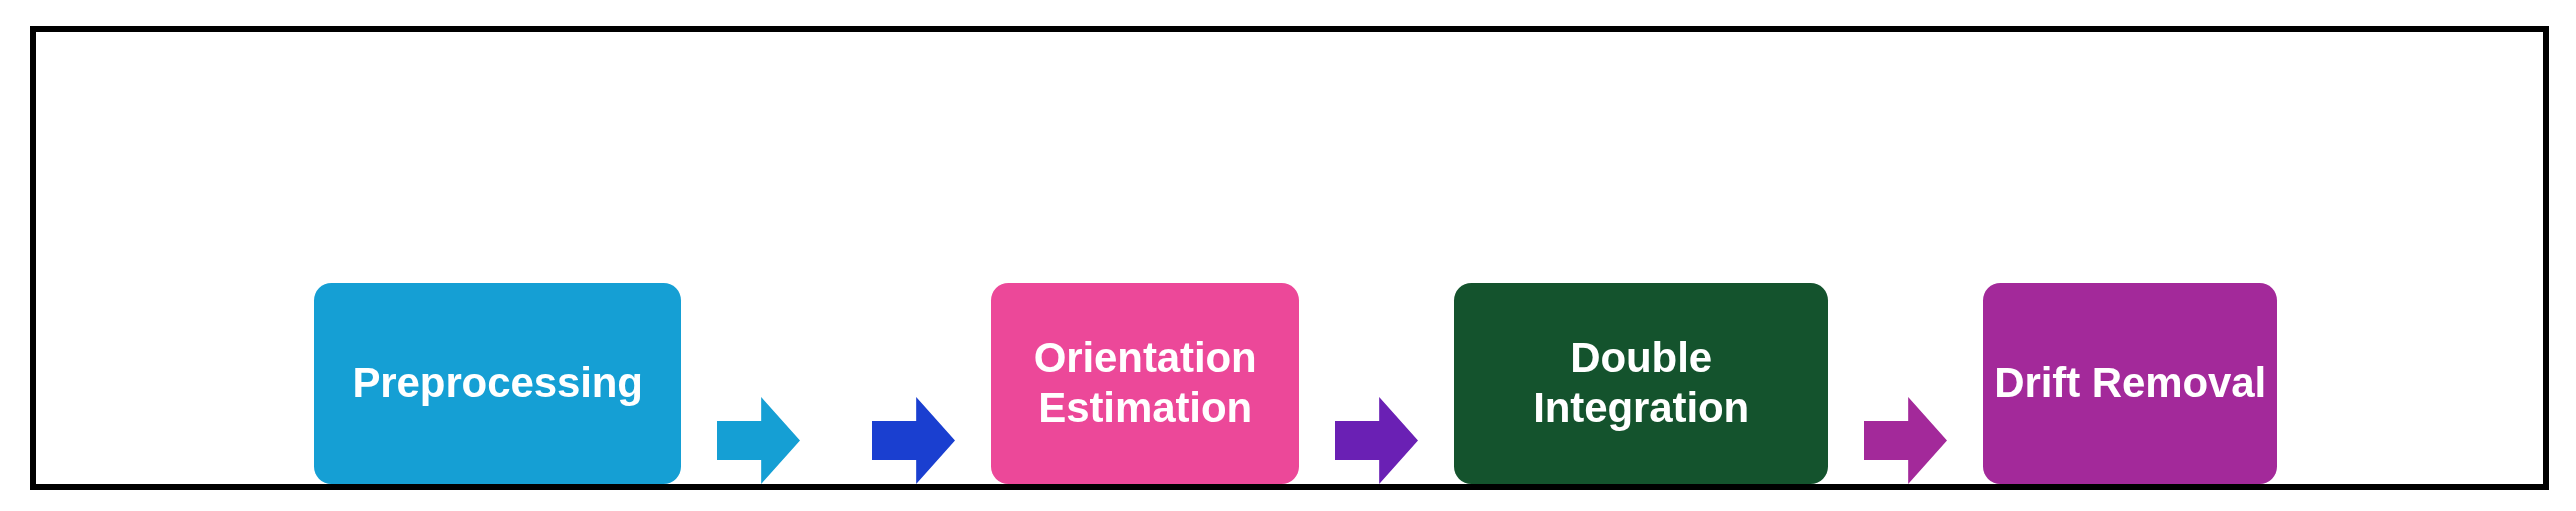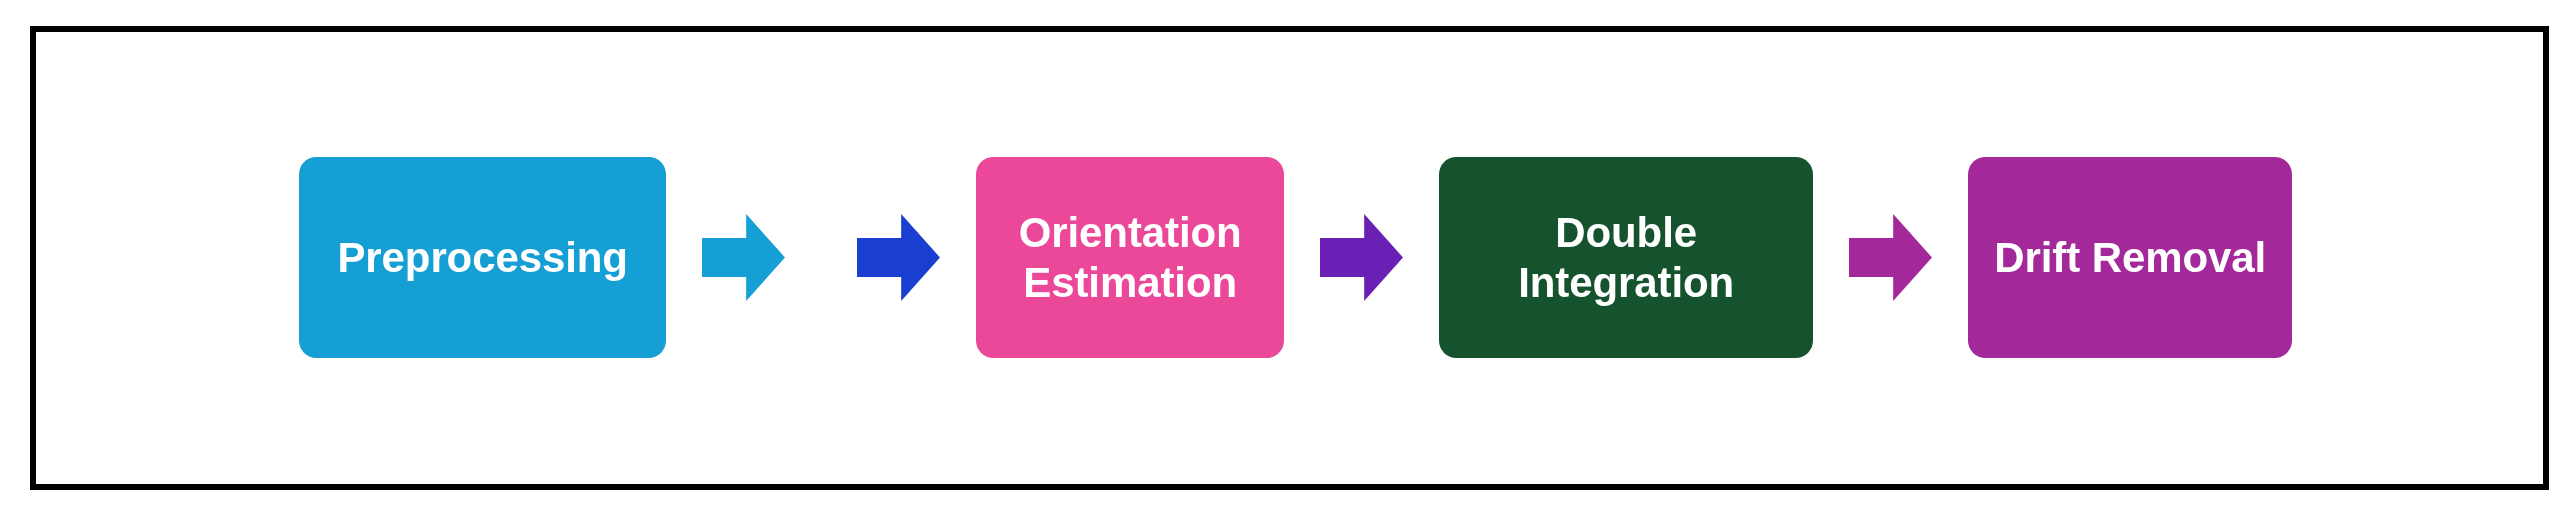--- a/index.html
+++ b/index.html
@@ -31,21 +31,21 @@
   }
   
   #flow {
     position: absolute;
     left: 0;
     top: 0;
     width: 100%;
     height: 100%;
     display: flex;
     flex-direction: row;
-    align-items: center;
+    align-items: flex-end;
     justify-content: center;
   }
   .stage-box {
     box-sizing: border-box;
     border-radius: 17.4px;
     display: flex;
     align-items: center;
     justify-content: center;
     text-align: center;
     color: #ffffff;
@@ -122,21 +122,21 @@
       </div>
 
       <div class="gap"></div>
 
       <svg class="arrow" id="arrow-4" viewBox="0 0 124 130">
         <polygon points="0,36 66,36 66,0 124,65 66,130 66,94 0,94" fill="#A3299A"></polygon>
       </svg>
 
       <div class="gap"></div>
 
-      <div class="stage-box" id="stage-5" style="background: rgb(163, 41, 154); width: 324px; text-align: center;">
+      <div class="stage-box" id="stage-5" style="background: rgb(163, 41, 154); width: 294px; text-align: center;">
         <span class="stage-label">Drift Removal</span>
       </div>
 
       <div class="spacer-right"></div>
 
     </div>
   </div>
 </div>
 
 

